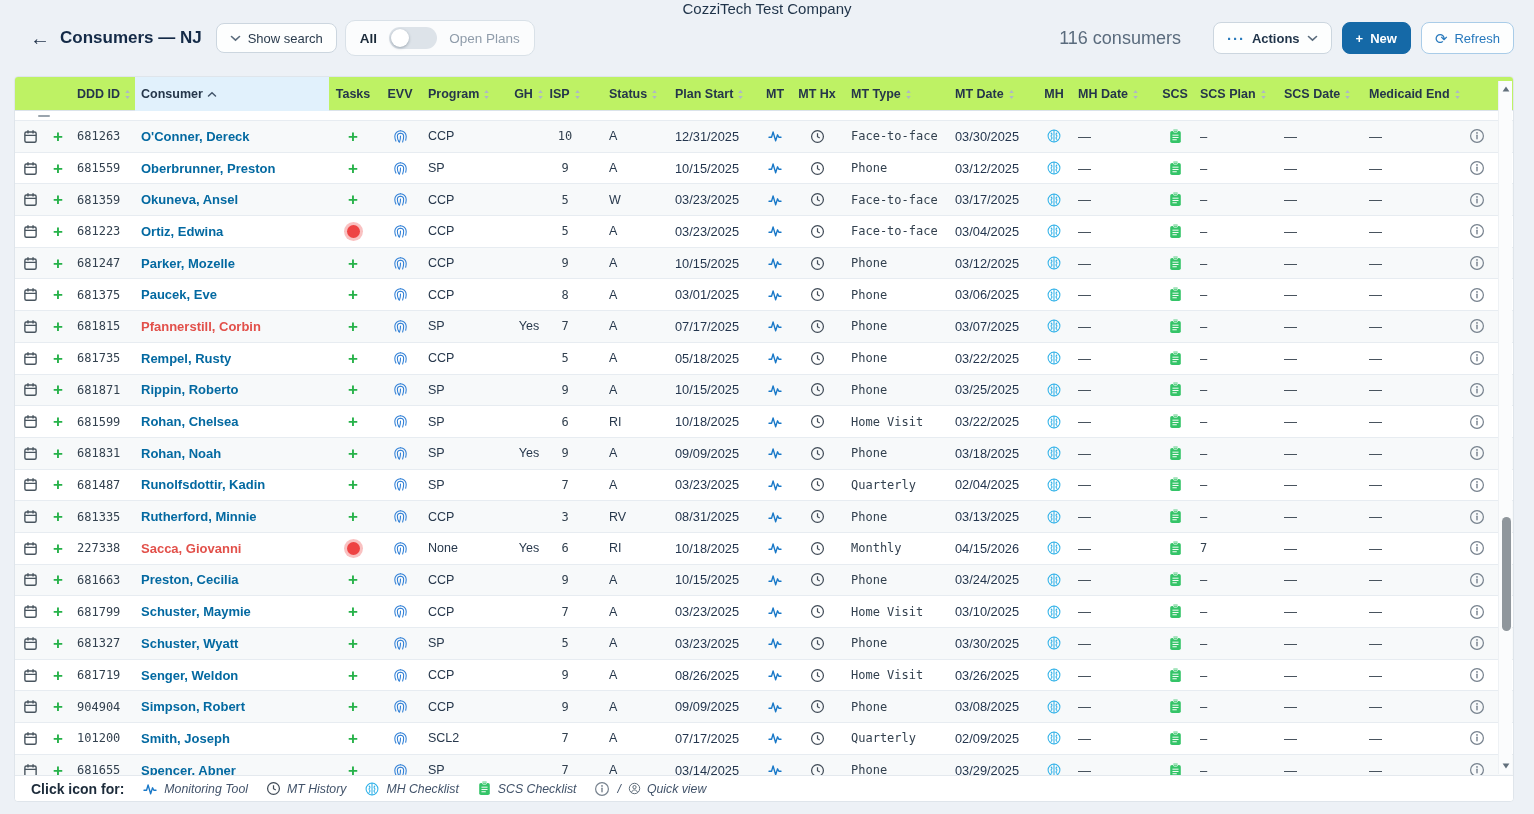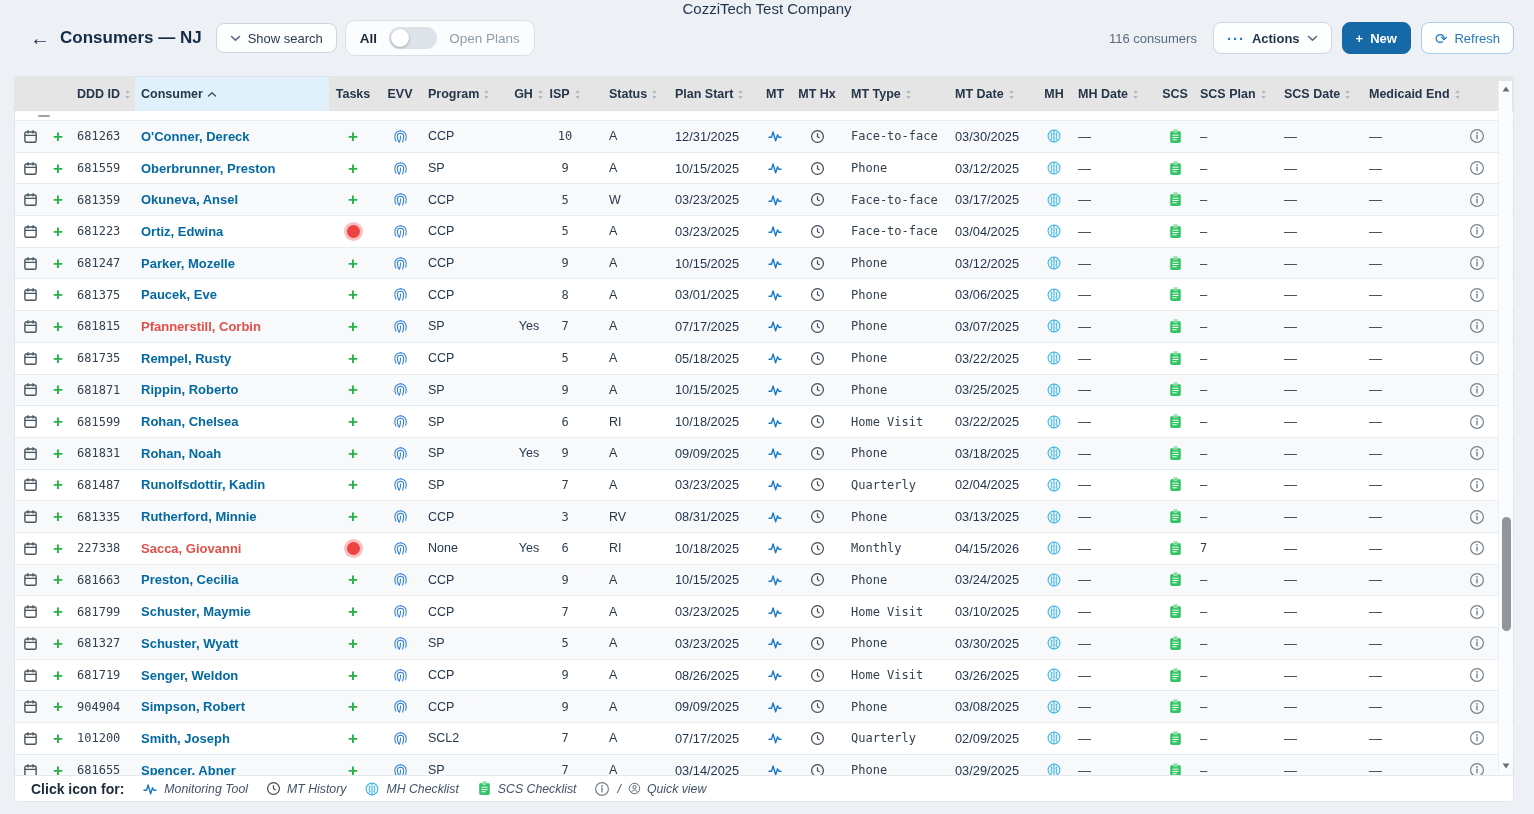--- a/index.html
+++ b/index.html
@@ -13,32 +13,32 @@
   .page-title { font-size:17px; font-weight:bold; color:#142a47; margin-right:14px; white-space:nowrap; }
   .btn { display:inline-flex; align-items:center; gap:7px; border:1px solid #ccd6df; background:#fdfefe; border-radius:8px; height:30px; padding:0 13px; font-size:13px; color:#2a3b4d; cursor:pointer; white-space:nowrap; }
   .btn .chev { color:#5a6b7c; display:inline-flex; }
   .toggle-group { display:inline-flex; align-items:center; gap:12px; border:1px solid #d9e1e8; background:#fbfcfd; border-radius:10px; height:36px; padding:0 14px; margin-left:8px; }
   .toggle-all { font-size:13.5px; font-weight:bold; color:#1b2a3a; }
   .toggle-pill { width:48px; height:22px; border-radius:11px; background:#dde3e9; position:relative; cursor:pointer; }
   .toggle-knob { position:absolute; left:2px; top:2px; width:18px; height:18px; border-radius:50%; background:#ffffff; box-shadow:0 1px 3px rgba(30,50,70,.35); }
   .toggle-open { font-size:13.5px; color:#8f9caa; }
   .company-title { position:absolute; left:0; right:0; text-align:center; font-size:15px; font-weight:500; color:#1f3349; pointer-events:none; }
   .topbar-right { margin-left:auto; display:flex; align-items:center; gap:10px; }
-  .consumer-count { font-size:13px; color:#5a6b7d; margin-right:6px; }
+  .consumer-count { font-size:18px; color:#5a6b7d; margin-right:22px; }
   .btn-actions { height:32px; }
   .btn-actions .dots { color:#2b7bbd; font-weight:bold; font-size:15px; letter-spacing:1px; }
   .btn-actions .lbl { font-weight:bold; color:#1f3349; }
   .btn-new { background:#1569a7; border:1px solid #1569a7; color:#ffffff; font-weight:bold; height:32px; }
   .btn-refresh { border:1px solid #a9cce8; color:#2779bd; height:32px; }
   .btn-refresh .ricon { font-size:15px; line-height:1; }
 
   
   .card { position:absolute; left:14px; top:76px; width:1500px; height:726px; background:#ffffff; border:1px solid #dfe5eb; border-radius:4px; overflow:hidden; }
   .grid-row { display:grid; grid-template-columns:30px 26px 64px 194px 48px 46px 86px 40px 32px 78px 96px 40px 44px 102px 92px 42px 80px 40px 82px 84px 96px 40px; align-items:center; }
-  .thead { height:34px; border-bottom:1px solid #dbe3ea; background:#e5e5e5; position:relative; }
+  .thead { height:34px; border-bottom:1px solid #dbe3ea; background:#bef264; position:relative; }
   .th { font-size:12.5px; font-weight:bold; color:#25364a; display:flex; align-items:center; gap:4px; height:34px; white-space:nowrap; }
   .th.c-center { justify-content:center; }
   .th.sorted { background:#e1f1fc; }
   .rows-clip { position:absolute; left:0; top:35px; width:1498px; height:665px; overflow:hidden; background:#ffffff; }
   .partial-top { height:9px; position:relative; border-bottom:1px solid #e7ecf1; background:#ffffff; }
   .partial-top .stub { position:absolute; left:23px; bottom:3px; width:12px; height:2.5px; background:#9aa4ad; border-radius:1px; }
   .row { height:31.7px; border-bottom:1px solid #e7ecf1; background:#ffffff; }
   .row.odd { background:#f7f9fa; }
   .cell { display:flex; align-items:center; height:100%; font-size:12.5px; color:#27384c; white-space:nowrap; overflow:hidden; }
   .cell.c-center { justify-content:center; }

